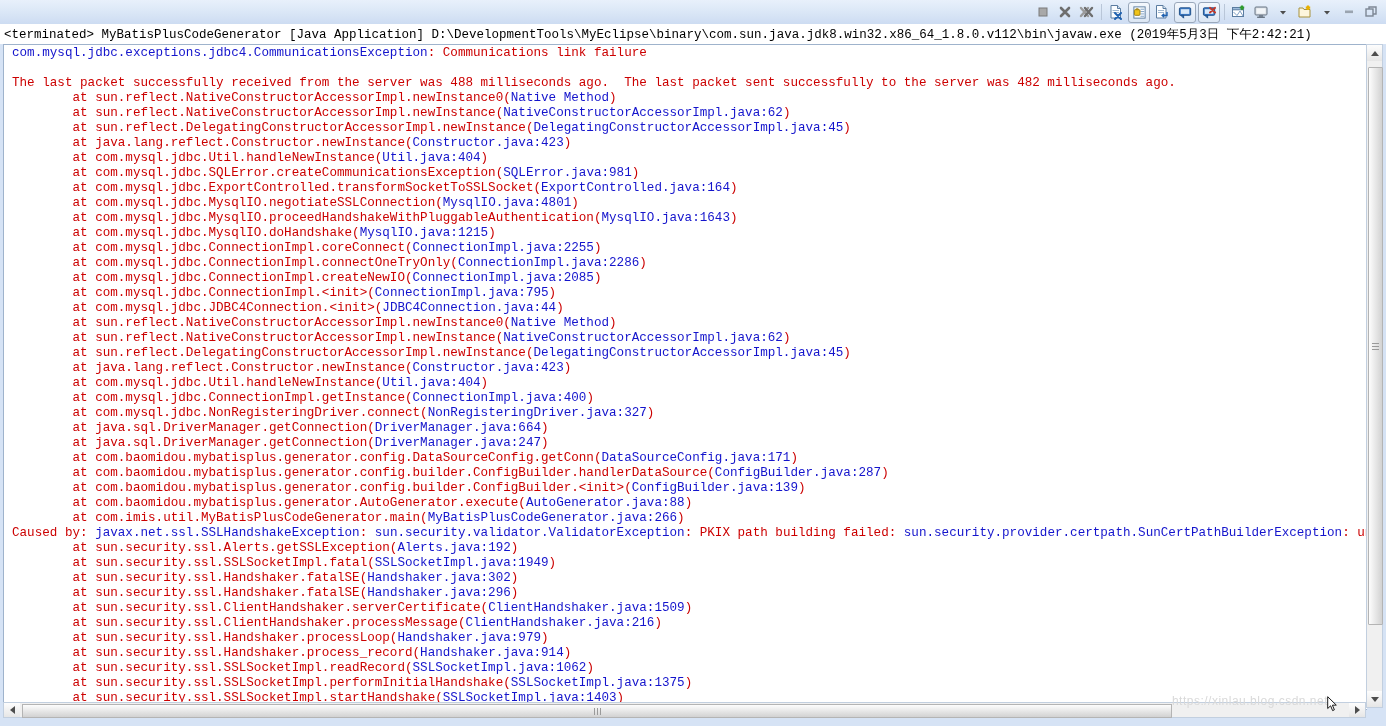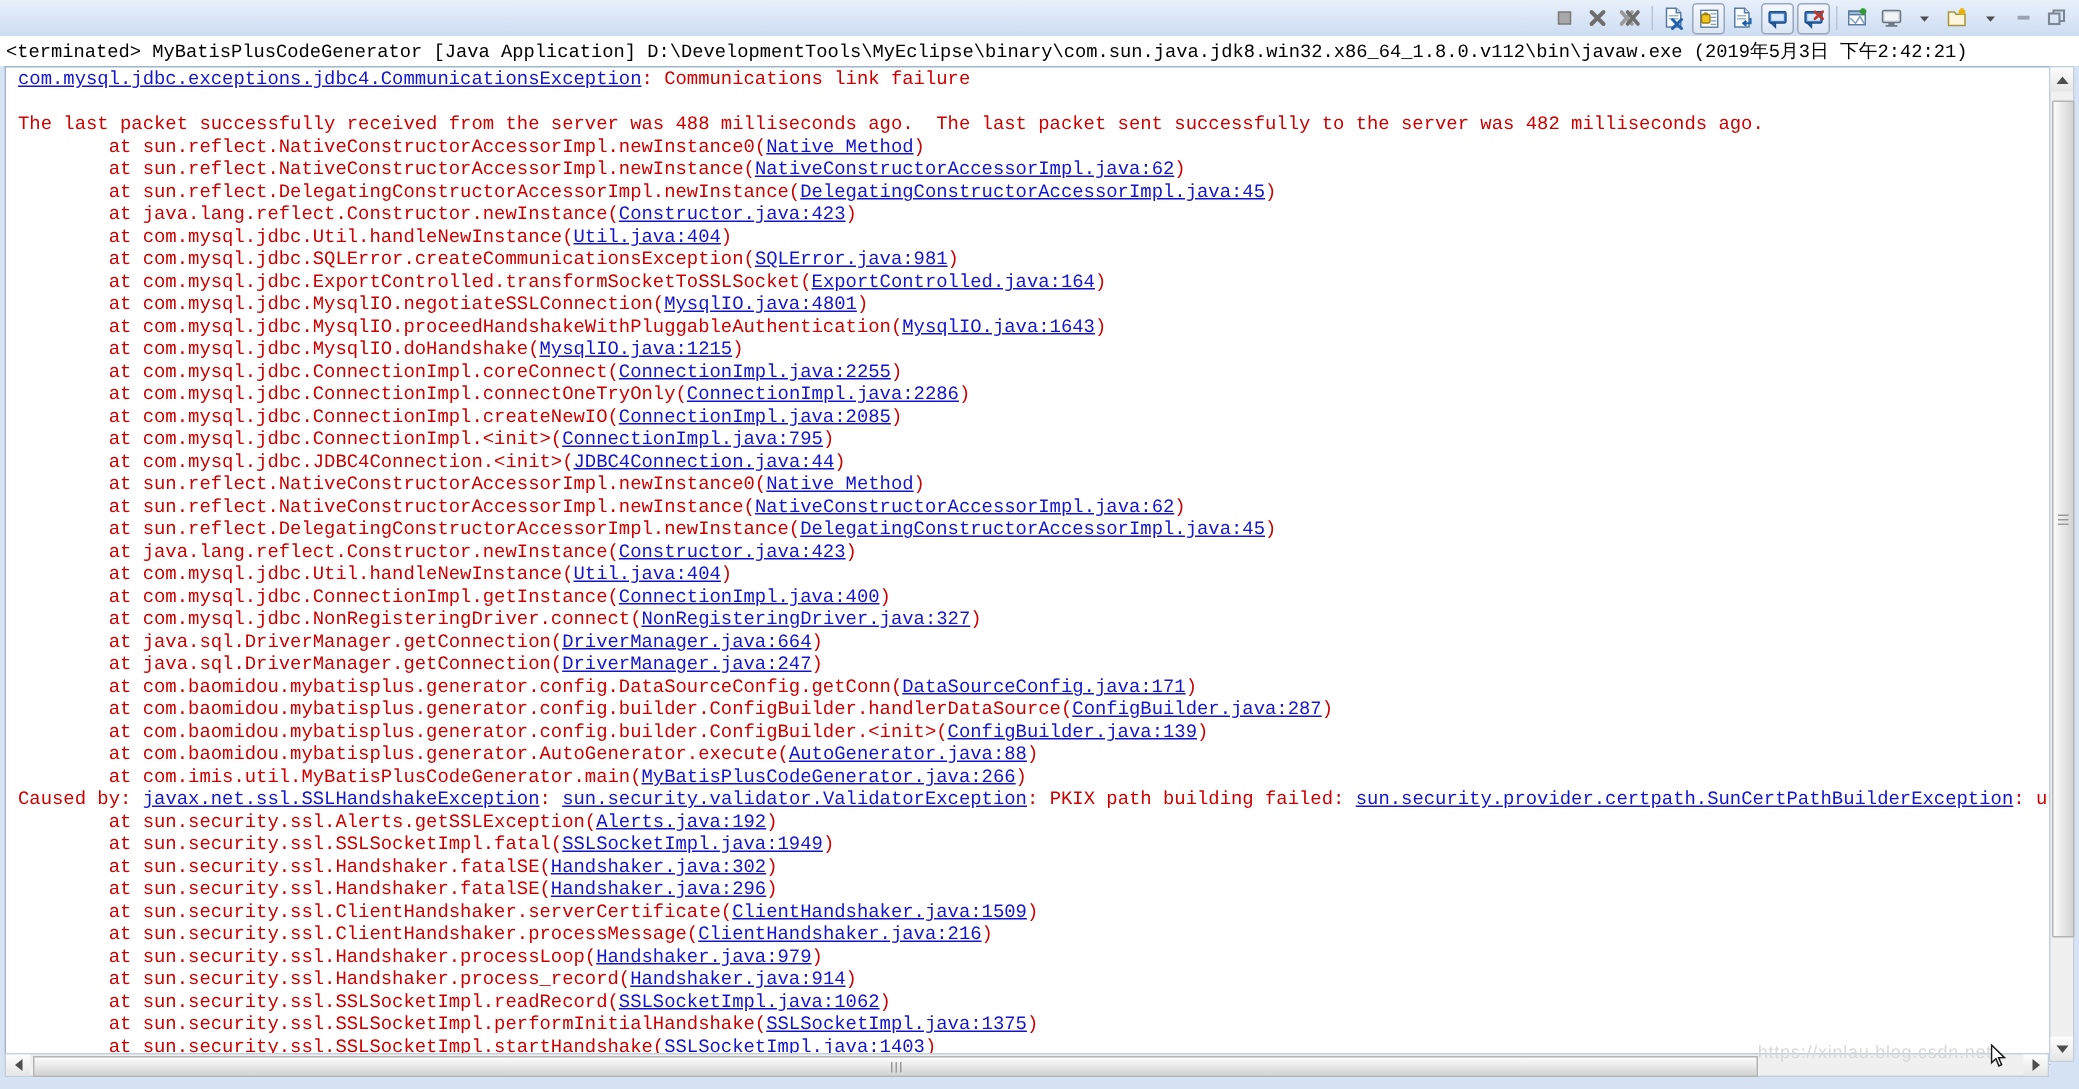--- a/index.html
+++ b/index.html
@@ -77,21 +77,21 @@
     overflow:hidden;
   }
   .console-text{
     position:absolute;left:8px;top:1px;
     font-family:"Liberation Mono","DejaVu Sans Mono",monospace;
     font-size:12.6px;line-height:15px;
     color:#cc0000;white-space:pre;
     letter-spacing:0px;
   }
   .ln{height:15px;white-space:pre;}
-  .lk{color:#1414cc;text-decoration:underline;}
+  .lk{color:#1414cc;}
   .red{color:#cc0000;}
   .blank{height:15px;}
 
   
   .vscroll{
     position:absolute;right:3px;top:0px;width:17px;height:664px;
     background:#f0f0f0;border:1px solid #c2cfdf;box-sizing:border-box;
   }
   .vs-up,.vs-dn{
     position:absolute;left:0;width:15px;height:16px;

